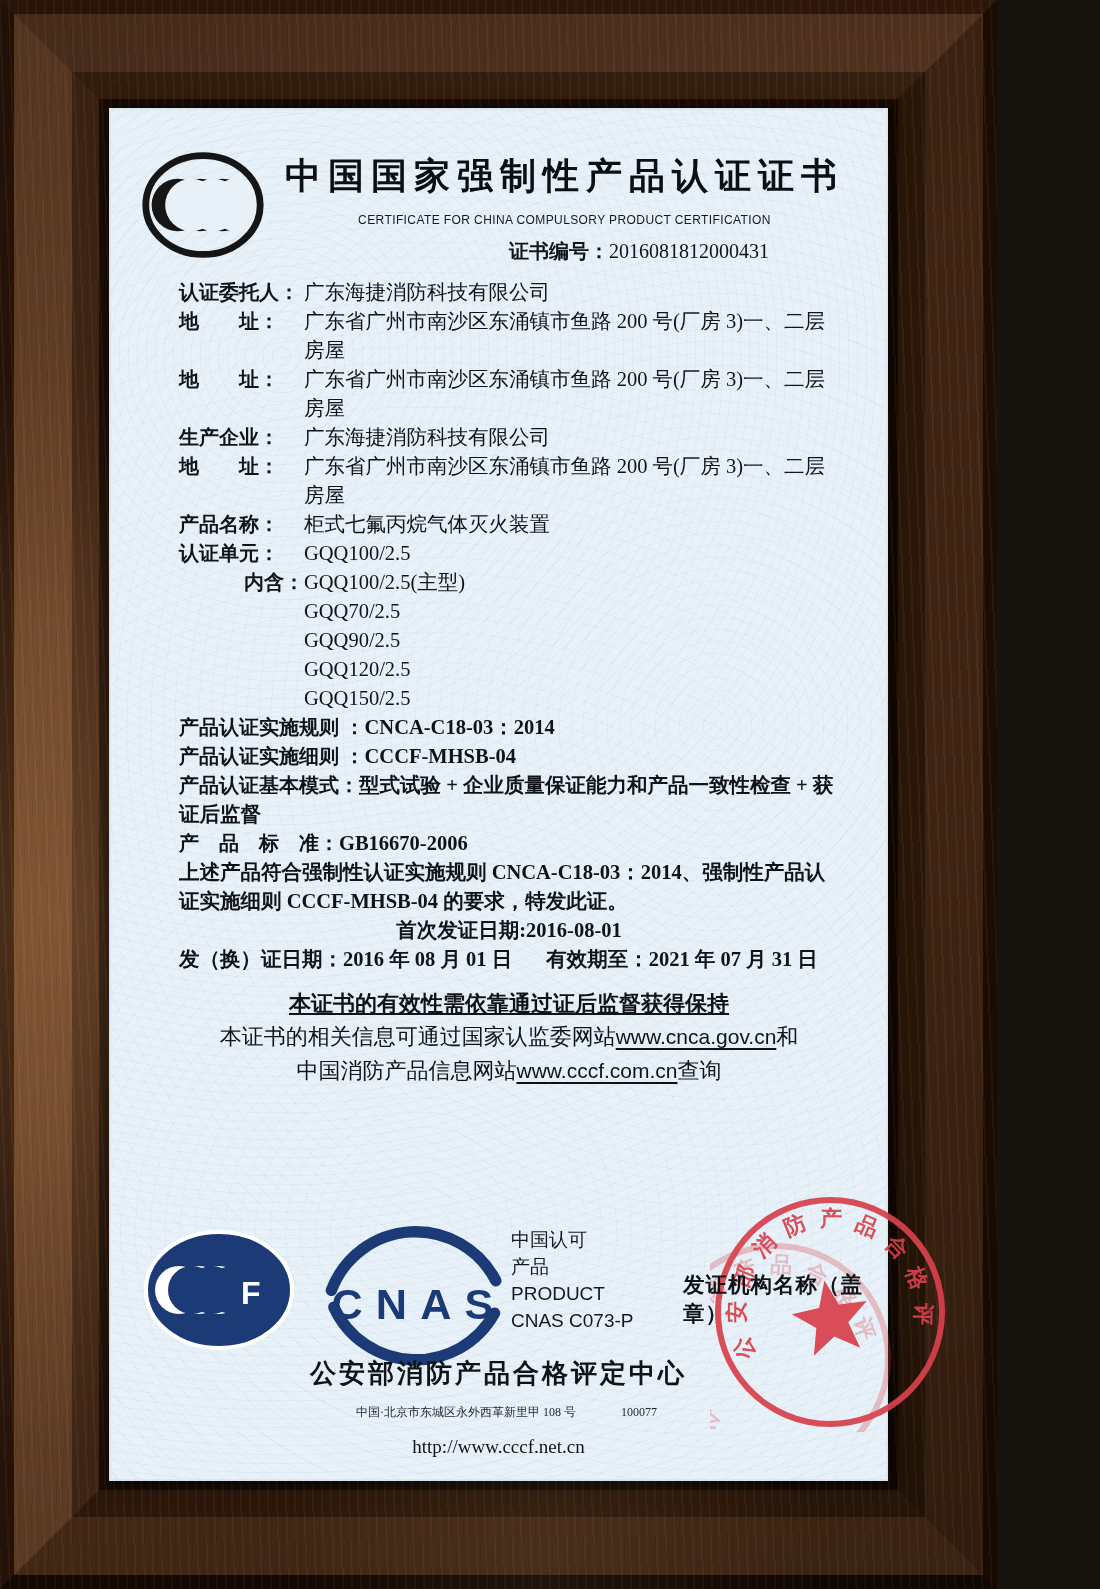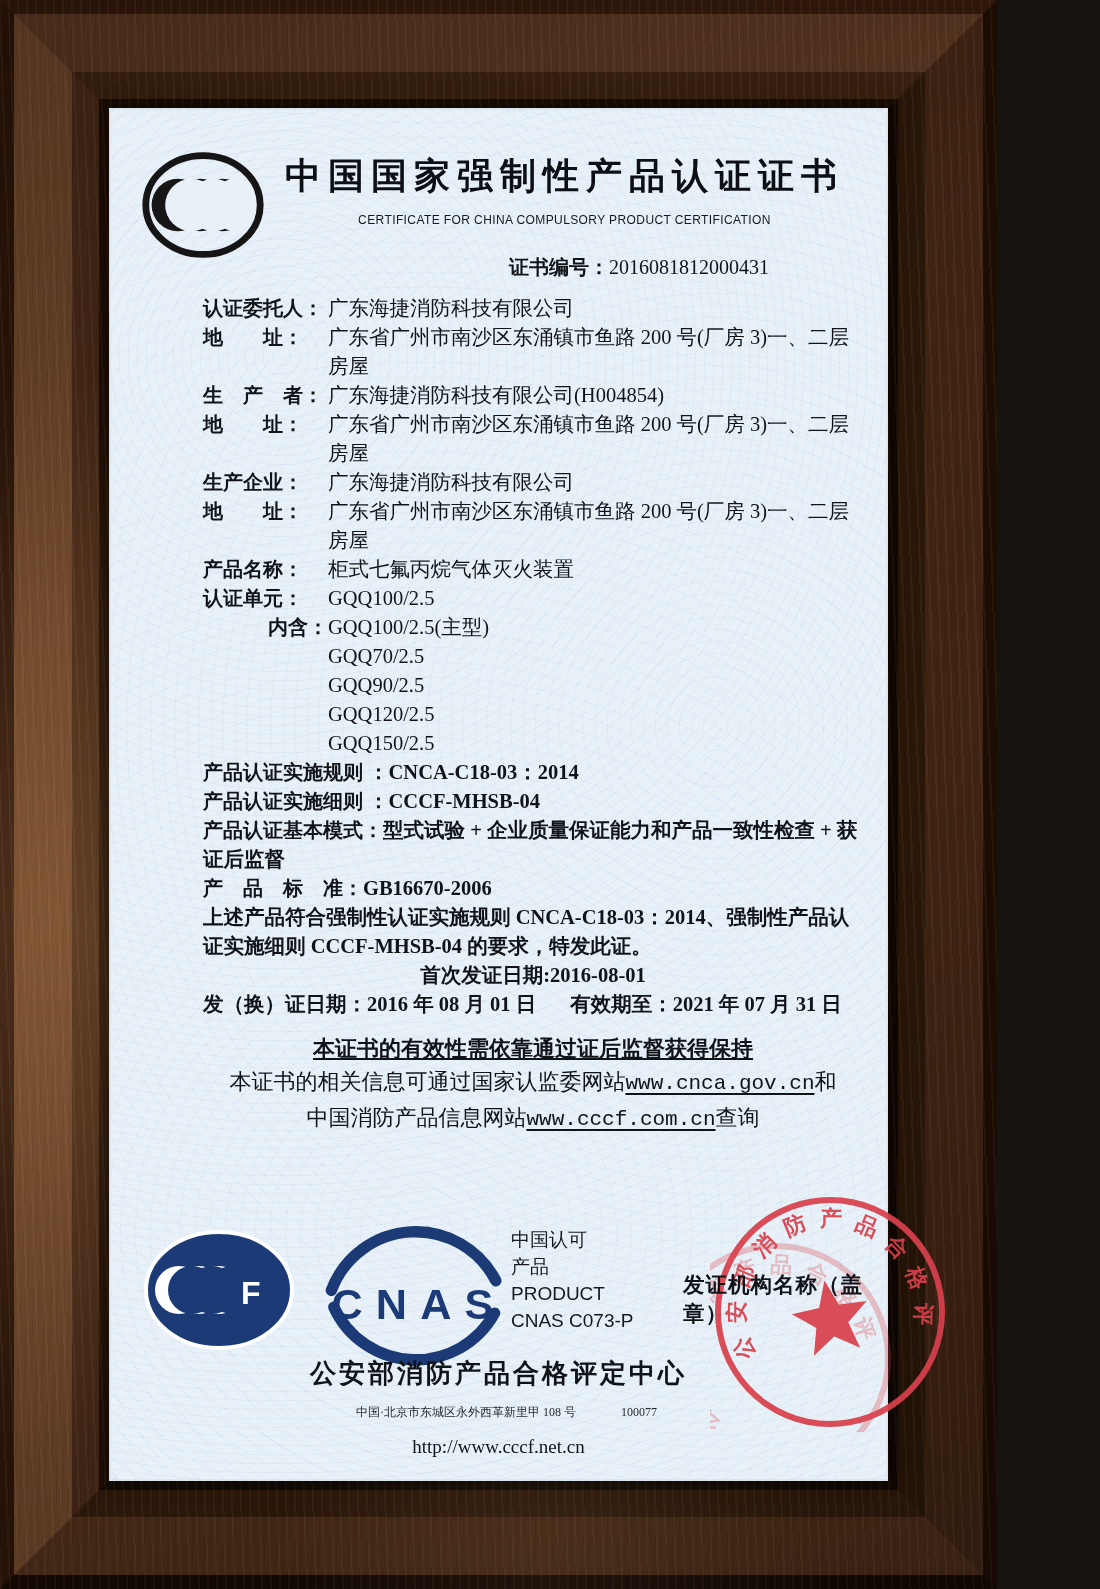--- a/index.html
+++ b/index.html
@@ -28,37 +28,37 @@
       repeating-radial-gradient(circle at 40% 82%,rgba(110,160,205,.07) 0 1px,rgba(0,0,0,0) 1px 15px);
     box-shadow:0 0 0 2px #dde6ee,0 0 16px rgba(0,0,0,.6);
     color:#101418;}
   
   .ccc-logo{position:absolute;left:28px;top:40px;width:128px;height:110px;}
   .hdr{margin:46px 0 0 132px;text-align:center;}
   .title{font-family:"Liberation Sans","DejaVu Sans",sans-serif;font-weight:700;
          font-size:36px;line-height:40px;letter-spacing:7px;color:#0c0f13;}
   .subtitle{font-family:"Liberation Sans","DejaVu Sans",sans-serif;font-size:12px;
             line-height:24px;letter-spacing:.4px;margin-top:12px;color:#14181d;}
-  .certno{margin-top:22px;line-height:26px;text-align:right;padding-right:117px;font-size:20px;}
+  .certno{margin-top:6px;line-height:26px;text-align:right;padding-right:117px;font-size:20px;}
   .certno .lab{font-weight:700;}
   
-  .flow{width:660px;margin:14px 0 0 92px;font-size:20.5px;line-height:29px;}
+  .flow{width:660px;margin:14px 0 0 68px;font-size:20.5px;line-height:29px;}
   .row{padding-left:125px;text-indent:-125px;}
   .row.nohang{padding-left:0;text-indent:0;}
   .lbl{display:inline-block;min-width:125px;text-indent:0;font-weight:700;white-space:nowrap;
        font-family:"Liberation Sans","DejaVu Sans",sans-serif;font-size:20px;}
   .lbl.lbl-r{text-align:right;}
   .val.b{font-weight:700;}
   .statement{font-weight:700;}
   .firstissue{text-align:center;font-weight:700;}
   .issue-line{font-weight:700;}
   .issue-line .gap{margin-right:34px;}
   .notice{ text-align:center;font-weight:700;font-size:22px;margin-top:14px;line-height:32px;text-decoration:underline;}
   .infoline{text-align:center;font-size:22px;line-height:34px;}
-  .infoline .url{font-family:Liberation Mono, monospace;font-size:21px;
+  .infoline .url{font-family:Liberation Sans, sans-serif;font-size:21px;
                  text-decoration:underline;text-underline-offset:4px;}
   
   .cccf-logo{position:absolute;left:30px;top:1118px;width:156px;height:124px;}
   .cnas-logo{position:absolute;left:212px;top:1112px;width:180px;height:145px;}
   .cnas-txt{position:absolute;left:400px;top:1116px;line-height:27px;font-size:19px;
             font-family:"Liberation Sans","DejaVu Sans",sans-serif;color:#15191f;}
   .issuer-label{position:absolute;left:572px;top:1160px;font-size:21.5px;font-weight:700;
                 letter-spacing:1px;z-index:4;}
   .stamp{position:absolute;left:599px;top:1082px;width:240px;height:240px;z-index:3;opacity:.93;}
   .issuer-name{position:absolute;left:0;right:0;top:1246px;text-align:center;font-size:26px;
@@ -98,21 +98,20 @@
       <div class="title">中国国家强制性产品认证证书</div>
       <div class="subtitle">CERTIFICATE FOR CHINA COMPULSORY PRODUCT CERTIFICATION</div>
       <div class="certno">
         <span class="lab">证书编号：</span><span>2016081812000431</span>
       </div>
     </div>
 
     <div class="flow">
       <div class="row"><span class="lbl">认证委托人：</span><span class="val">广东海捷消防科技有限公司</span></div>
       <div class="row"><span class="lbl">地　　址：</span><span class="val">广东省广州市南沙区东涌镇市鱼路 200 号(厂房 3)一、二层房屋</span></div>
-      <div class="row"><span class="lbl">生　产　者：</span><span class="val">广东海捷消防科技有限公司(H004854)</span></div>
       <div class="row"><span class="lbl">地　　址：</span><span class="val">广东省广州市南沙区东涌镇市鱼路 200 号(厂房 3)一、二层房屋</span></div>
       <div class="row"><span class="lbl">生产企业：</span><span class="val">广东海捷消防科技有限公司</span></div>
       <div class="row"><span class="lbl">地　　址：</span><span class="val">广东省广州市南沙区东涌镇市鱼路 200 号(厂房 3)一、二层房屋</span></div>
       <div class="row"><span class="lbl">产品名称：</span><span class="val">柜式七氟丙烷气体灭火装置</span></div>
       <div class="row"><span class="lbl">认证单元：</span><span class="val">GQQ100/2.5</span></div>
       <div class="row"><span class="lbl lbl-r">内含：</span><span class="val">GQQ100/2.5(主型)</span></div>
       <div class="row"><span class="lbl"></span><span class="val">GQQ70/2.5</span></div>
       <div class="row"><span class="lbl"></span><span class="val">GQQ90/2.5</span></div>
       <div class="row"><span class="lbl"></span><span class="val">GQQ120/2.5</span></div>
       <div class="row"><span class="lbl"></span><span class="val">GQQ150/2.5</span></div>

